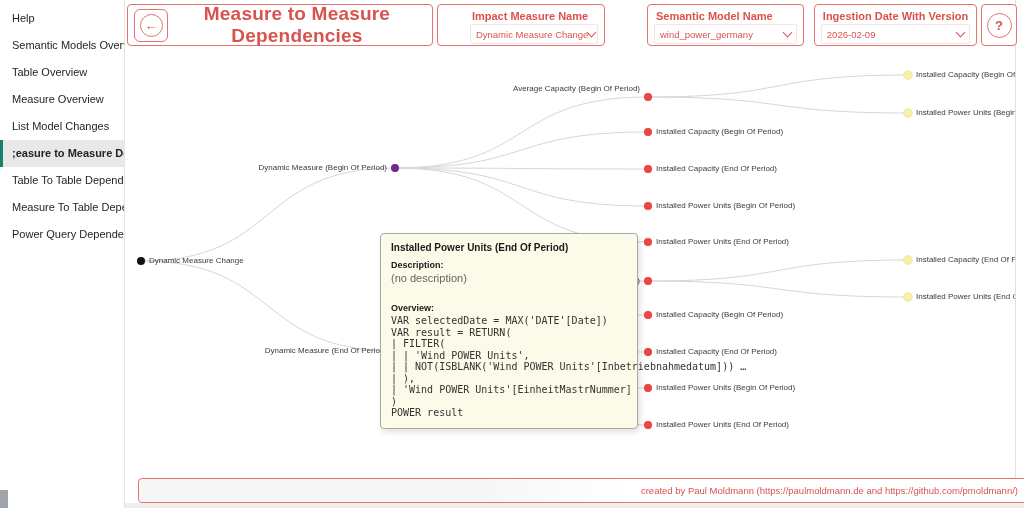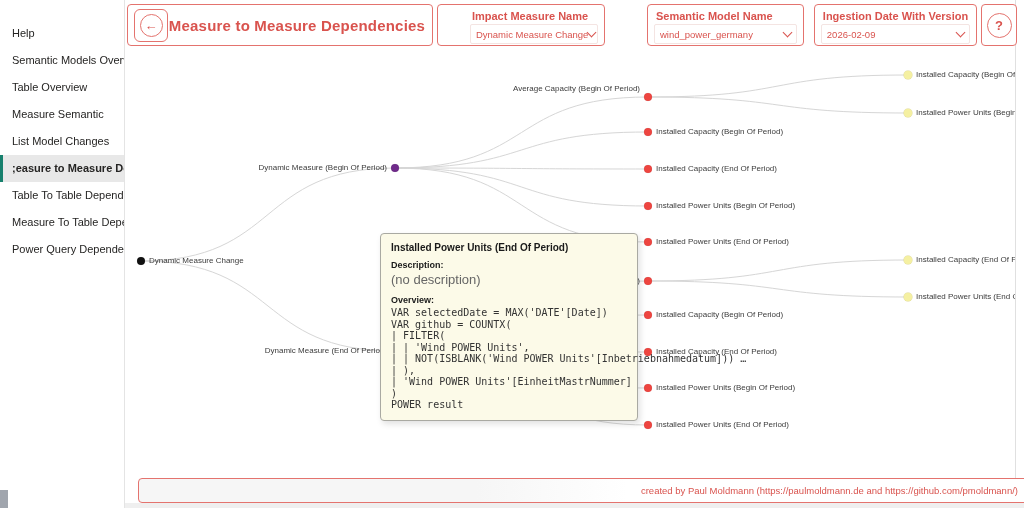--- a/index.html
+++ b/index.html
@@ -5,21 +5,21 @@
   html,body{margin:0;padding:0;}
   body{
     width:1024px;height:508px;position:relative;overflow:hidden;
     background:#ffffff;
     font-family:"Liberation Sans","DejaVu Sans",sans-serif;
     -webkit-font-smoothing:antialiased;
   }
   
   .sidebar{
     position:absolute;left:0;top:0;width:125px;height:508px;
-    background:#ffffff;border-right:1px solid #e4e4e4;padding-top:20px;box-sizing:border-box;
+    background:#ffffff;border-right:1px solid #e4e4e4;padding-top:5px;box-sizing:border-box;
   }
   .side-item{
     height:27px;line-height:27px;font-size:11px;color:#252423;
     padding-left:12px;white-space:nowrap;overflow:hidden;cursor:pointer;
   }
   .side-item.selected{
     background:#e8e8e8;border-left:3px solid #17806d;padding-left:9px;font-weight:bold;
   }
   
   .header{
@@ -34,21 +34,21 @@
   .back-btn{
     width:32px;height:31px;border:1.5px solid #e4736e;border-radius:6px;
     display:flex;align-items:center;justify-content:center;flex:none;cursor:pointer;background:#fff;
   }
   .back-circle{
     width:21px;height:21px;border:1.5px solid #e4736e;border-radius:50%;
     display:flex;align-items:center;justify-content:center;
     color:#d9534e;font-size:13px;line-height:1;
   }
   .title-text{
-    flex:1;text-align:center;color:#d9534e;font-weight:bold;font-size:15px;letter-spacing:.2px;
+    flex:1;text-align:center;color:#d9534e;font-weight:bold;font-size:19px;letter-spacing:.2px;
   }
   .filter-box{width:168px;display:flex;flex-direction:column;}
   .fb-impact{margin-right:6px;padding-left:26px;}
   .fb-model{width:167px;margin-right:10px;margin-left:36px;}
   .fb-date{margin-right:4px;}
   .filter-label{
     font-size:11px;font-weight:bold;color:#d9534e;padding:5px 8px 1px;white-space:nowrap;
   }
   .filter-value-row{
     margin:1px 6px 0;height:18px;border:1px solid #f4e4e2;border-radius:2px;
@@ -76,21 +76,21 @@
   }
   
   .tooltip{
     position:absolute;left:255px;top:233px;width:258px;box-sizing:border-box;
     background:#fcfae8;border:1px solid #a9a9a2;border-radius:4px;
     box-shadow:2px 3px 6px rgba(0,0,0,0.12);
     padding:8px 10px 9px;
   }
   .tt-title{font-size:10px;font-weight:bold;color:#1a1a1a;margin-bottom:7px;}
   .tt-sec{font-size:9px;font-weight:bold;color:#1a1a1a;margin-bottom:2px;}
-  .tt-desc{font-size:13px;color:#666;margin-bottom:8px;}
+  .tt-desc{font-size:11px;color:#666;margin-bottom:19px;}
   .tt-code{
     font-family:"DejaVu Sans Mono","Liberation Mono",monospace;
     font-size:10px;color:#333;line-height:11.5px;white-space:pre;
   }
   
   .footer{
     position:absolute;left:138px;top:478px;width:890px;height:25px;box-sizing:border-box;
     border:1.5px solid #e4736e;border-radius:4px;
     background:linear-gradient(90deg,#f6f6f6 0%,#f6f6f6 38%,#ffffff 55%);
     display:flex;align-items:center;justify-content:flex-end;padding-right:9px;
@@ -103,21 +103,21 @@
     position:absolute;left:0;top:490px;width:8px;height:18px;background:#a0a5ad;
   }
 </style>
 </head>
 <body>
 
 <div class="sidebar">
   <div class="side-item">Help</div>
   <div class="side-item">Semantic Models Overv...</div>
   <div class="side-item">Table Overview</div>
-  <div class="side-item">Measure Semantic</div>
+  <div class="side-item">Measure Overview</div>
   <div class="side-item">List Model Changes</div>
   <div class="side-item selected">;easure to Measure De...</div>
   <div class="side-item">Table To Table Depende...</div>
   <div class="side-item">Measure To Table Depe...</div>
   <div class="side-item">Power Query Dependen...</div>
 </div>
 
 <div class="graph" id="graph">
     <svg width="890" height="508">
       <path d="M16,261 C155.70000000000002,261 130.29999999999998,168 270,168" fill="none" stroke="#d6d6d6" stroke-width="1"></path>
@@ -171,21 +171,21 @@
     <span class="node-label" style="top: 70px; left: 791px;">Installed Capacity (Begin Of Period)</span>
     <span class="node-label" style="top: 108px; left: 791px;">Installed Power Units (Begin Of Period)</span>
     <span class="node-label" style="top: 255px; left: 791px;">Installed Capacity (End Of Period)</span>
     <span class="node-label" style="top: 292px; left: 791px;">Installed Power Units (End Of Period)</span>
     <div class="tooltip">
     <div class="tt-title">Installed Power Units (End Of Period)</div>
     <div class="tt-sec">Description:</div>
     <div class="tt-desc">(no description)</div>
     <div class="tt-sec">Overview:</div>
     <div class="tt-code">VAR selectedDate = MAX('DATE'[Date])</div>
-    <div class="tt-code">VAR github = COUNTX(</div>
+    <div class="tt-code">VAR result = RETURN(</div>
     <div class="tt-code">| FILTER(</div>
     <div class="tt-code">| | 'Wind POWER Units',</div>
     <div class="tt-code">| | NOT(ISBLANK('Wind POWER Units'[Inbetriebnahmedatum])) …</div>
     <div class="tt-code">| ),</div>
     <div class="tt-code">| 'Wind POWER Units'[EinheitMastrNummer]</div>
     <div class="tt-code">)</div>
     <div class="tt-code">POWER result</div>
   </div>
 </div>
 

